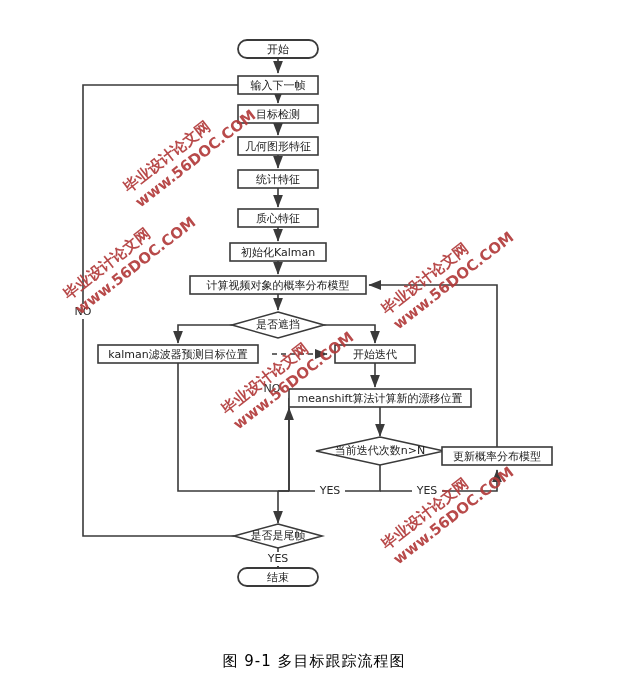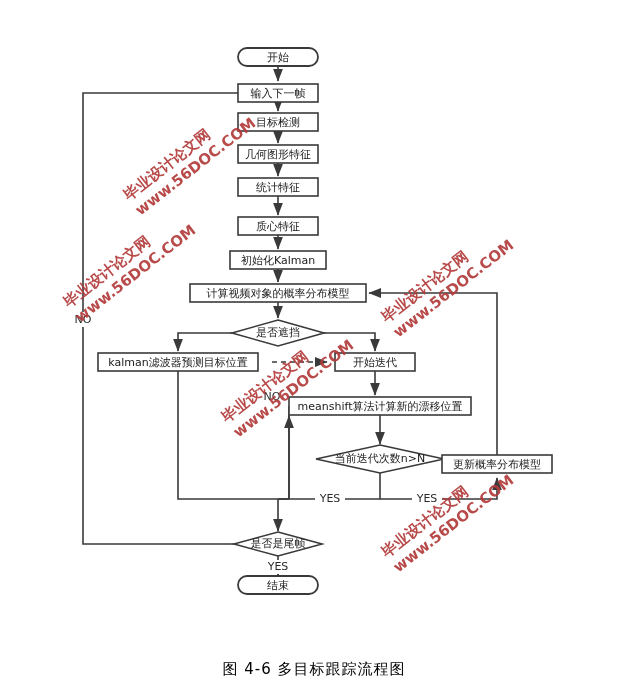--- a/index.html
+++ b/index.html
@@ -9,21 +9,21 @@
   }
   body {
     width: 628px;
     height: 688px;
     position: relative;
     font-family: "DejaVu Sans", "Liberation Sans", sans-serif;
     overflow: hidden;
   }
   #canvas {
     position: absolute;
-    left: 0; top: 12px;
+    left: 0; top: 4px;
     width: 628px;
     height: 528px;
   }
   svg.flow {
     position: absolute;
     left: 0; top: 0;
     width: 628px;
     height: 688px;
   }
   .node-label {
@@ -272,15 +272,15 @@
   <div class="watermark" style="left:378px; top:300px; transform: rotate(-38deg);">
     <div class="wm-line1">毕业设计论文网</div>
     <div class="wm-line2">www.56DOC.COM</div>
   </div>
 
   <div class="watermark" style="left:120px; top:178px; transform: rotate(-38deg);">
     <div class="wm-line1">毕业设计论文网</div>
     <div class="wm-line2">www.56DOC.COM</div>
   </div>
 
-  <div class="caption">图 4-6 多目标跟踪流程图</div>
+  <div class="caption">图 9-1 多目标跟踪流程图</div>
 
 </div>
 
 </body></html>

